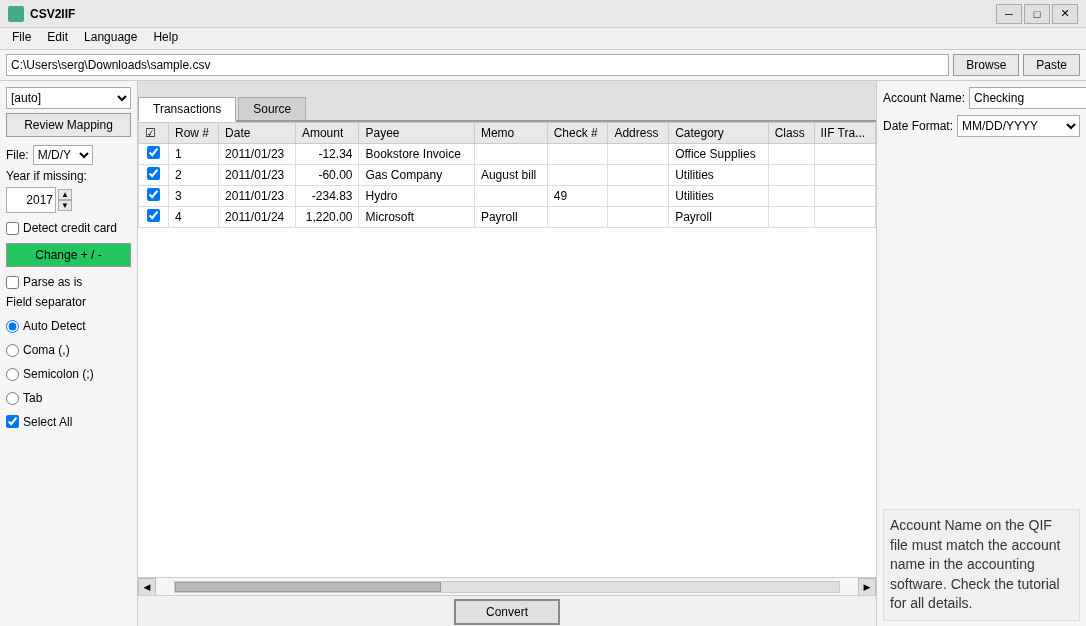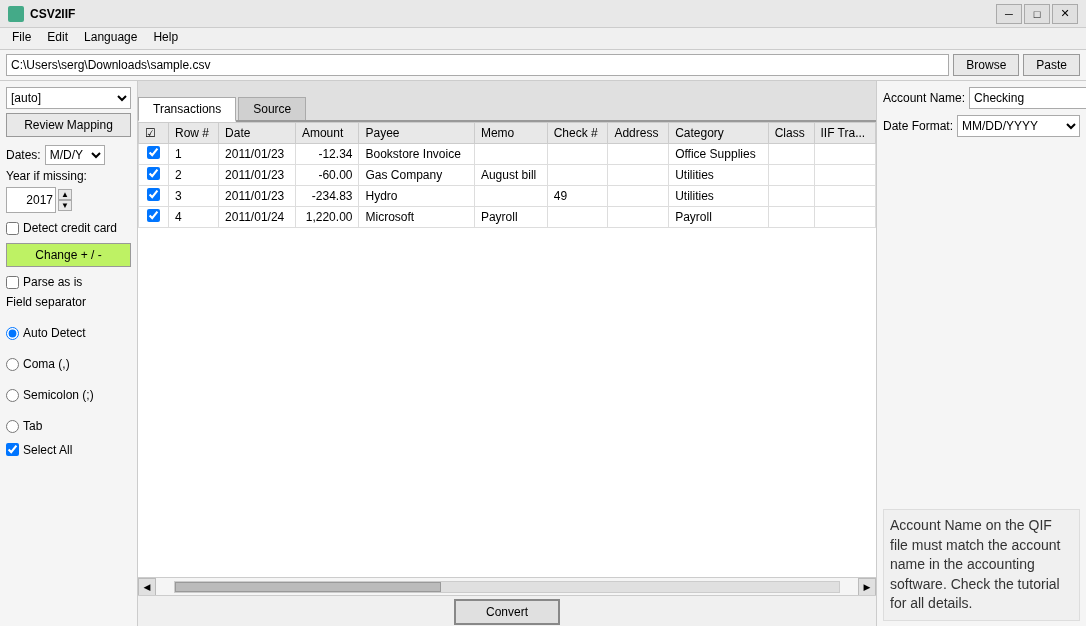--- a/index.html
+++ b/index.html
@@ -187,21 +187,21 @@
       font-size: 12px;
     }
     .checkbox-row input[type=checkbox] {
       margin-top: 1px;
       flex-shrink: 0;
     }
 
     .change-btn {
       width: 100%;
       height: 24px;
-      background: #bef264;
+      background: #22c55e;
       border: 1px solid #999;
       cursor: pointer;
       font-size: 12px;
       margin-top: 4px;
     }
 
     .parse-row {
       display: flex;
       align-items: center;
       gap: 4px;
@@ -210,21 +210,21 @@
     .field-sep-label {
       font-size: 12px;
       margin-top: 2px;
       font-weight: 500;
     }
     .radio-row {
       display: flex;
       align-items: center;
       gap: 4px;
       font-size: 12px;
-      margin-top: 13px;
+      margin-top: 6px;
     }
     .radio-row input[type=radio] { flex-shrink: 0; }
 
     .select-all-row {
       display: flex;
       align-items: flex-start;
       gap: 4px;
       font-size: 12px;
       margin-top: 6px;
     }
@@ -431,21 +431,21 @@
 
 <div class="main-layout">
 
   <div class="left-panel">
     <div class="auto-select">
       <select class="dropdown"><option>[auto]</option></select>
     </div>
     <button class="review-btn">Review Mapping</button>
 
     <div class="label-row">
-      <span class="label-text">Dates:</span>
+      <span class="label-text">File:</span>
       <select class="date-select">
         <option>M/D/Y</option>
       </select>
     </div>
 
     <div class="year-row">
       <span class="year-label">Year if missing:</span>
     </div>
     <div style="display:flex; align-items:center; gap:2px;">
       <input class="year-spinner" type="text" value="2017" style="">

